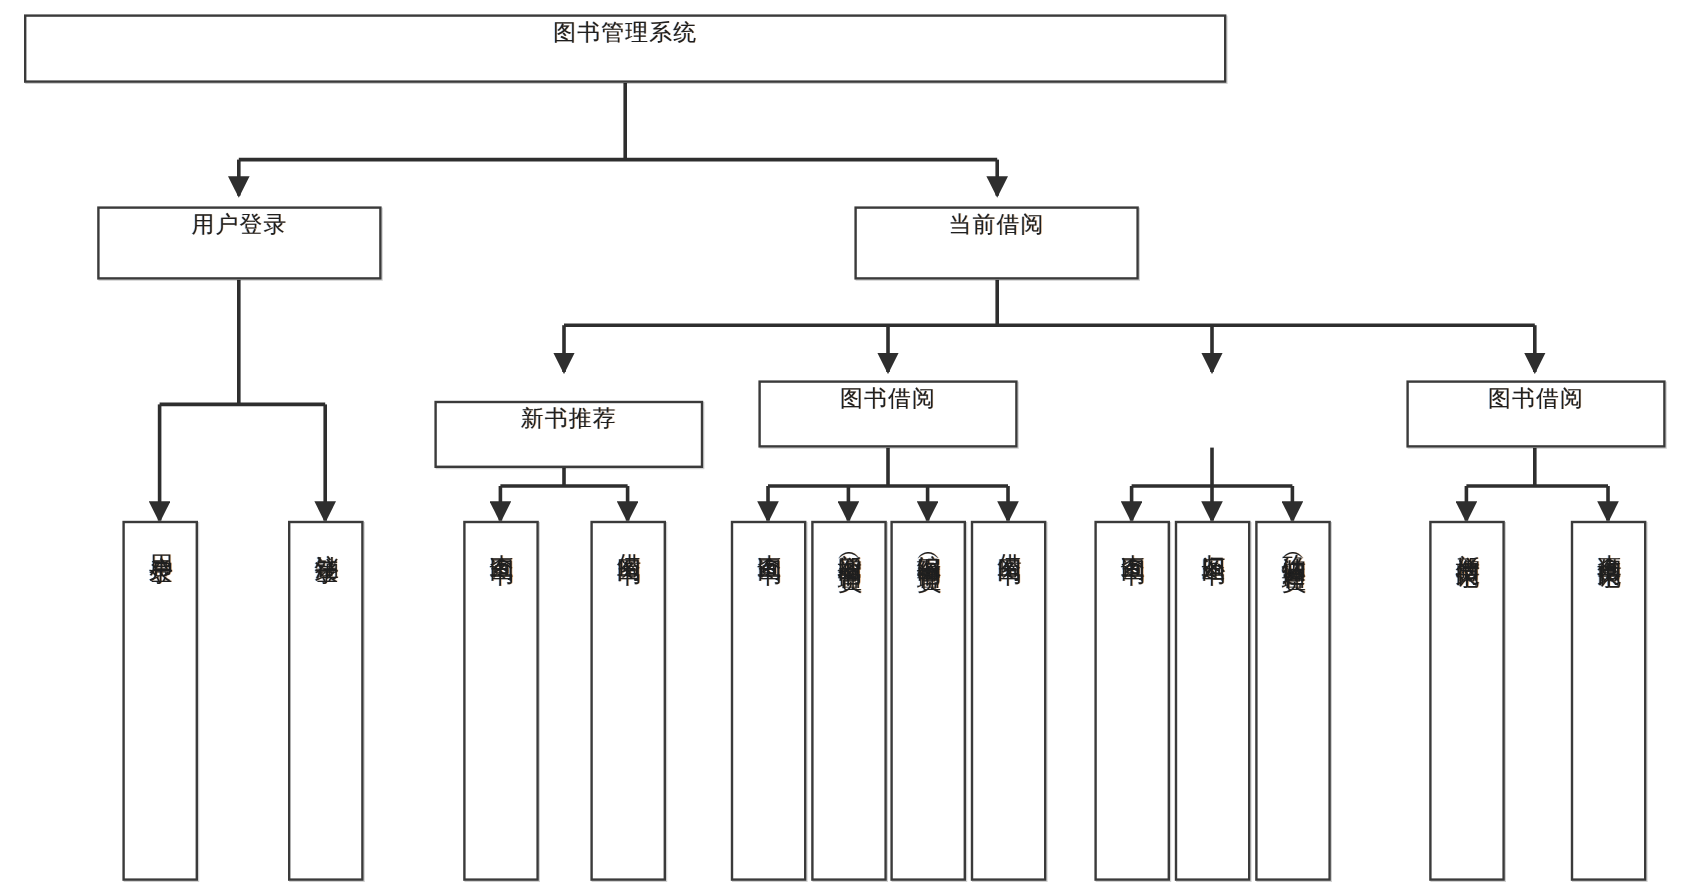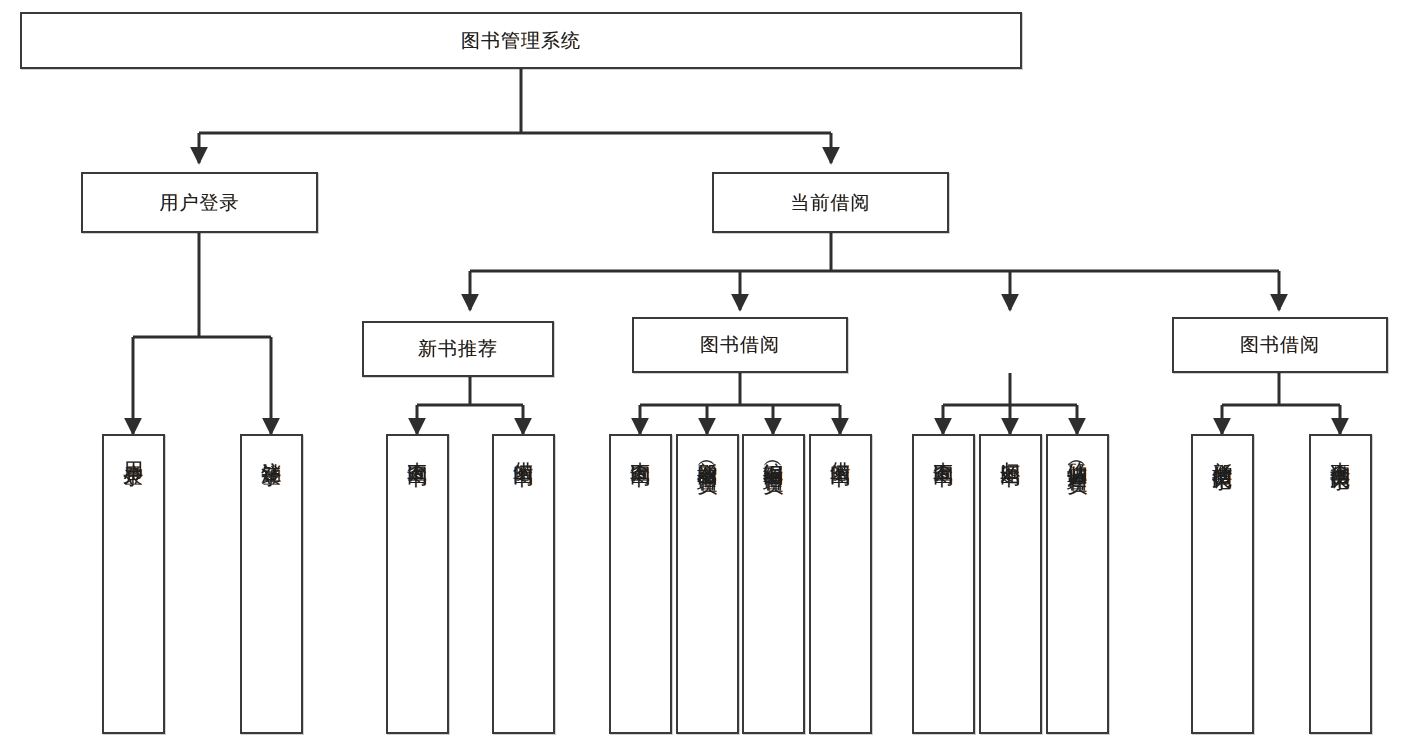--- a/index.html
+++ b/index.html
@@ -27,21 +27,20 @@
     width: 1405px;
     height: 747px;
     pointer-events: none;
   }
   .node {
     position: absolute;
     box-sizing: border-box;
     background: #ffffff;
     border: 2px solid #3a3a3a;
     display: flex;
-    align-items: center;
     justify-content: center;
     box-shadow: 1px 1px 0 rgba(0,0,0,0.18);
   }
   .node-label {
     font-size: 19px;
     letter-spacing: 1px;
     white-space: nowrap;
     color: #1f1f1f;
     text-shadow: 0.5px 0 0 rgba(200,120,40,0.45), -0.5px 0 0 rgba(90,150,220,0.40);
   }
@@ -127,21 +126,21 @@
     <span class="node-label">图书管理系统</span>
   </div>
 
   <div class="node" style="left:81px; top:172px; width:237px; height:61px;">
     <span class="node-label">用户登录</span>
   </div>
   <div class="node" style="left:712px; top:172px; width:237px; height:61px;">
     <span class="node-label">当前借阅</span>
   </div>
 
-  <div class="node" style="left:362px; top:321px; width:192px; height:56px;">
+  <div class="node" style="left:362px; top:334px; width:224px; height:56px;">
     <span class="node-label">新书推荐</span>
   </div>
   <div class="node" style="left:632px; top:317px; width:216px; height:56px;">
     <span class="node-label">图书借阅</span>
   </div>
   <div class="node" style="left:1172px; top:317px; width:216px; height:56px;">
     <span class="node-label">图书借阅</span>
   </div>
 
   <div class="node leaf" style="left:102px; top:434px; width:63px; height:300px;">

